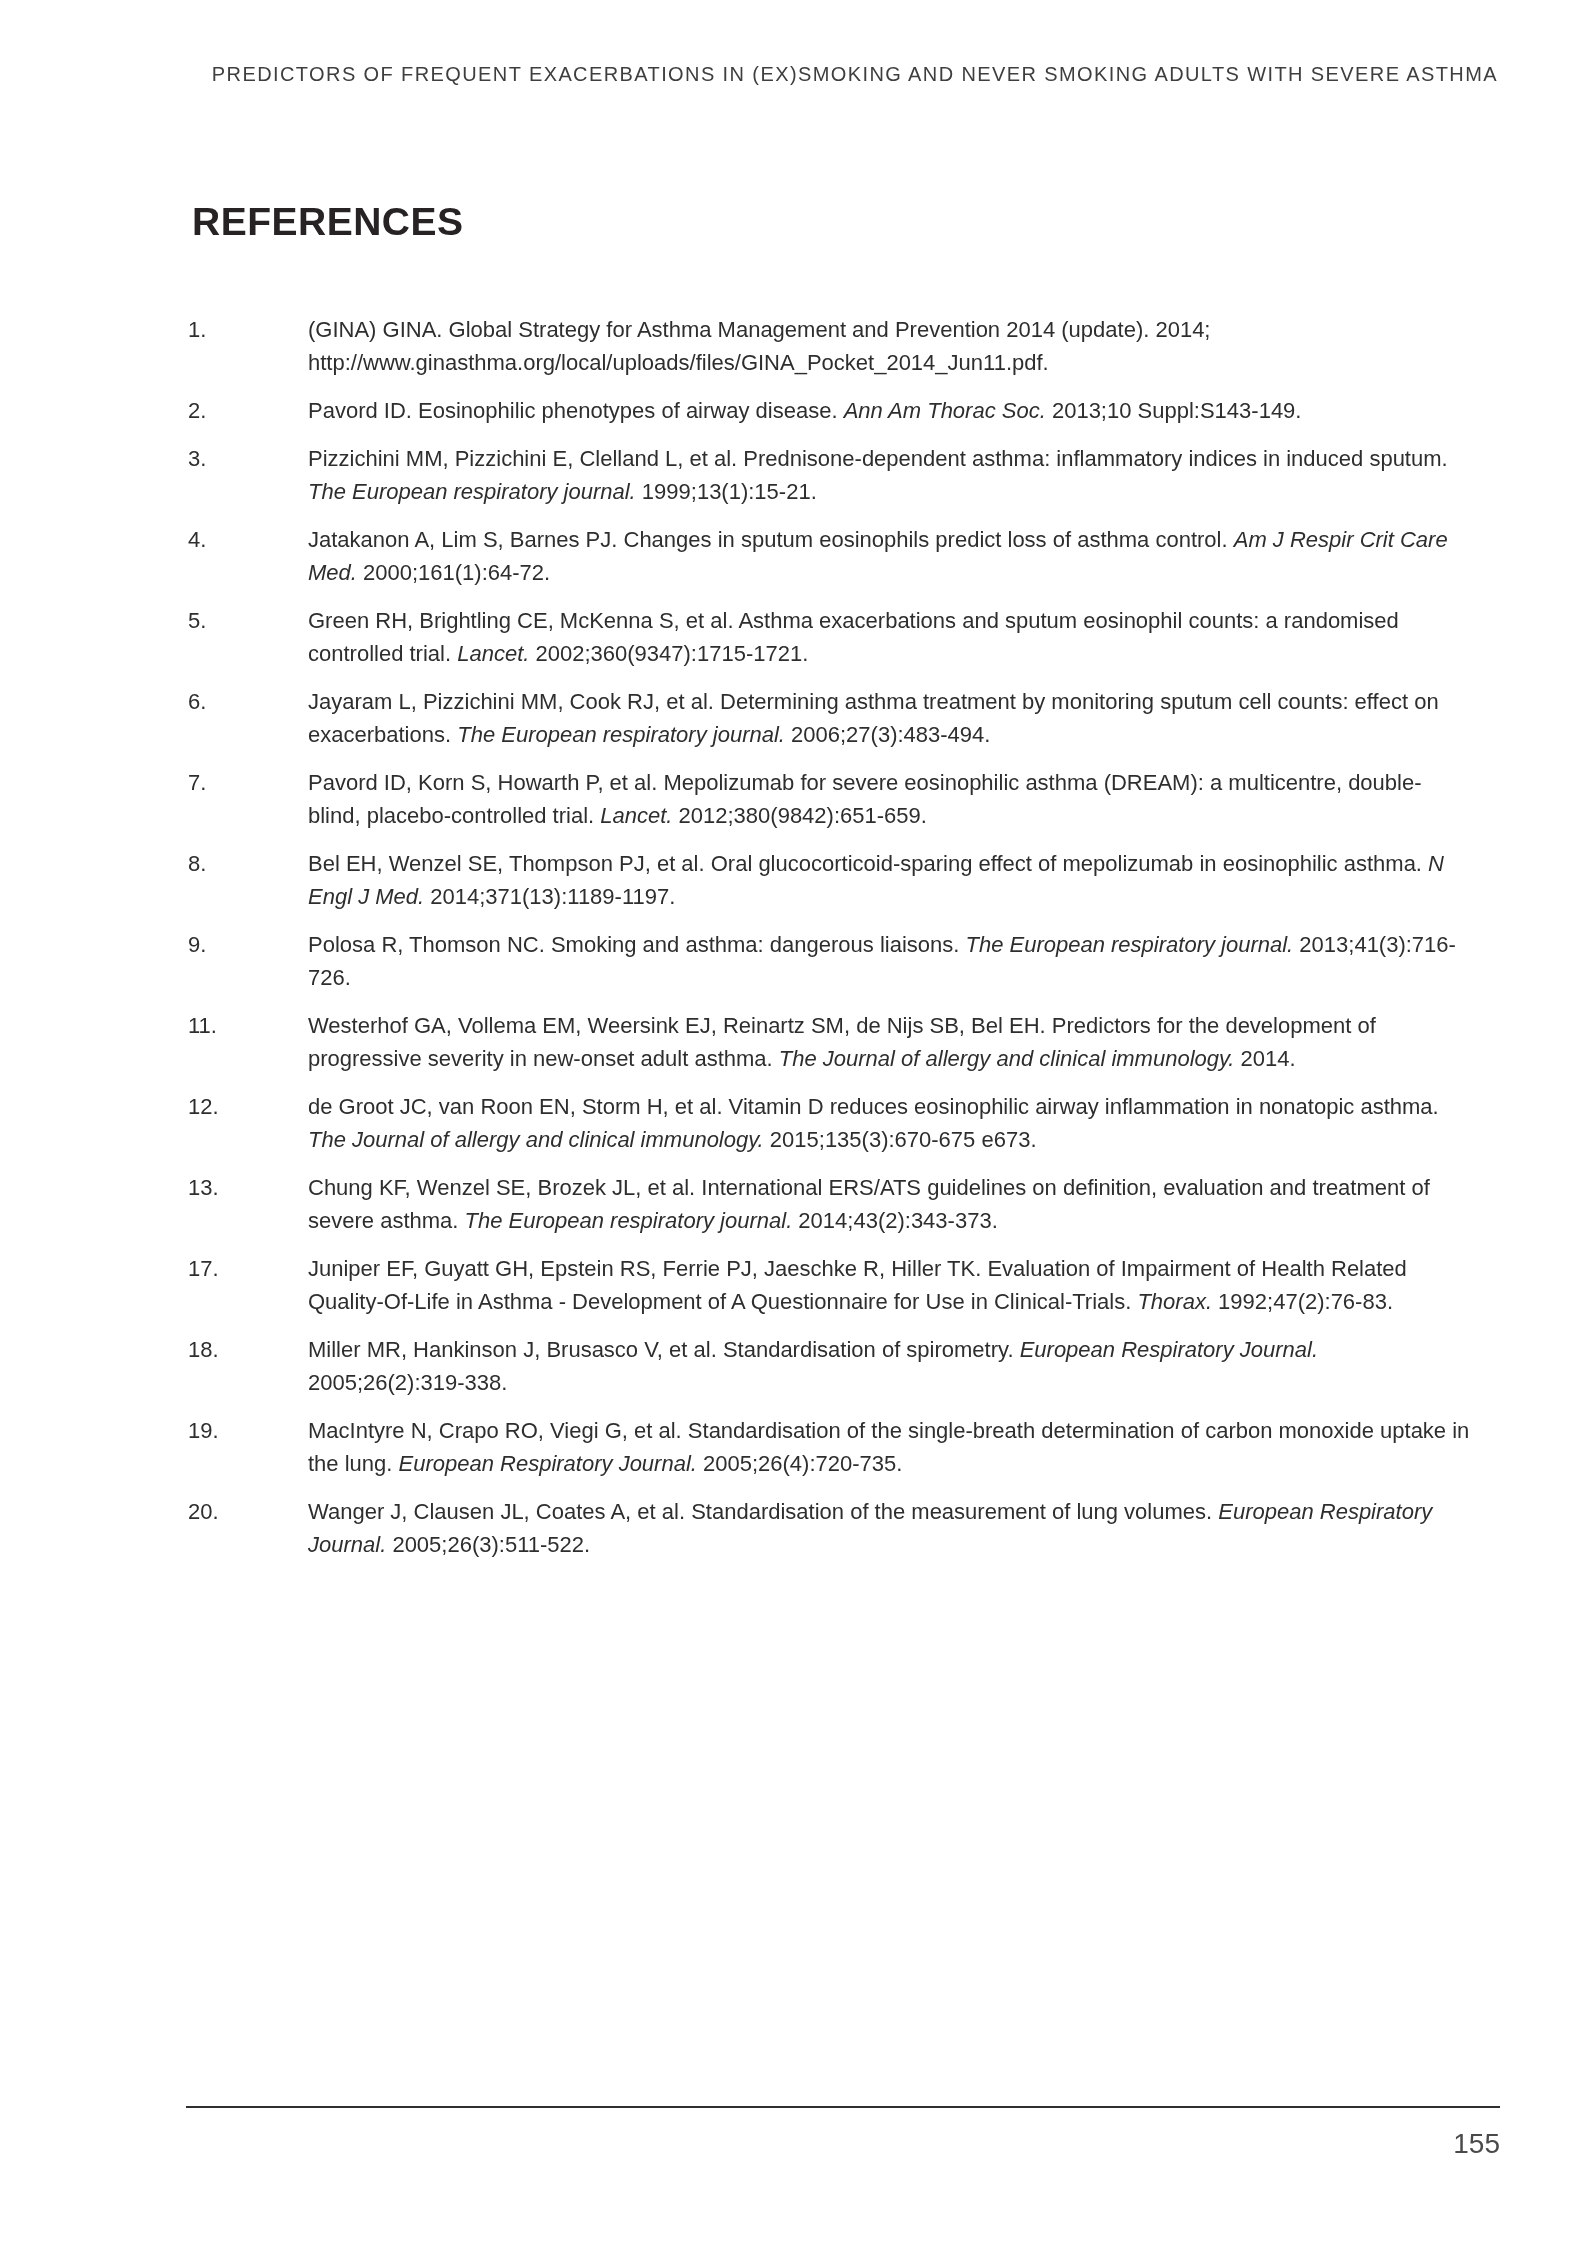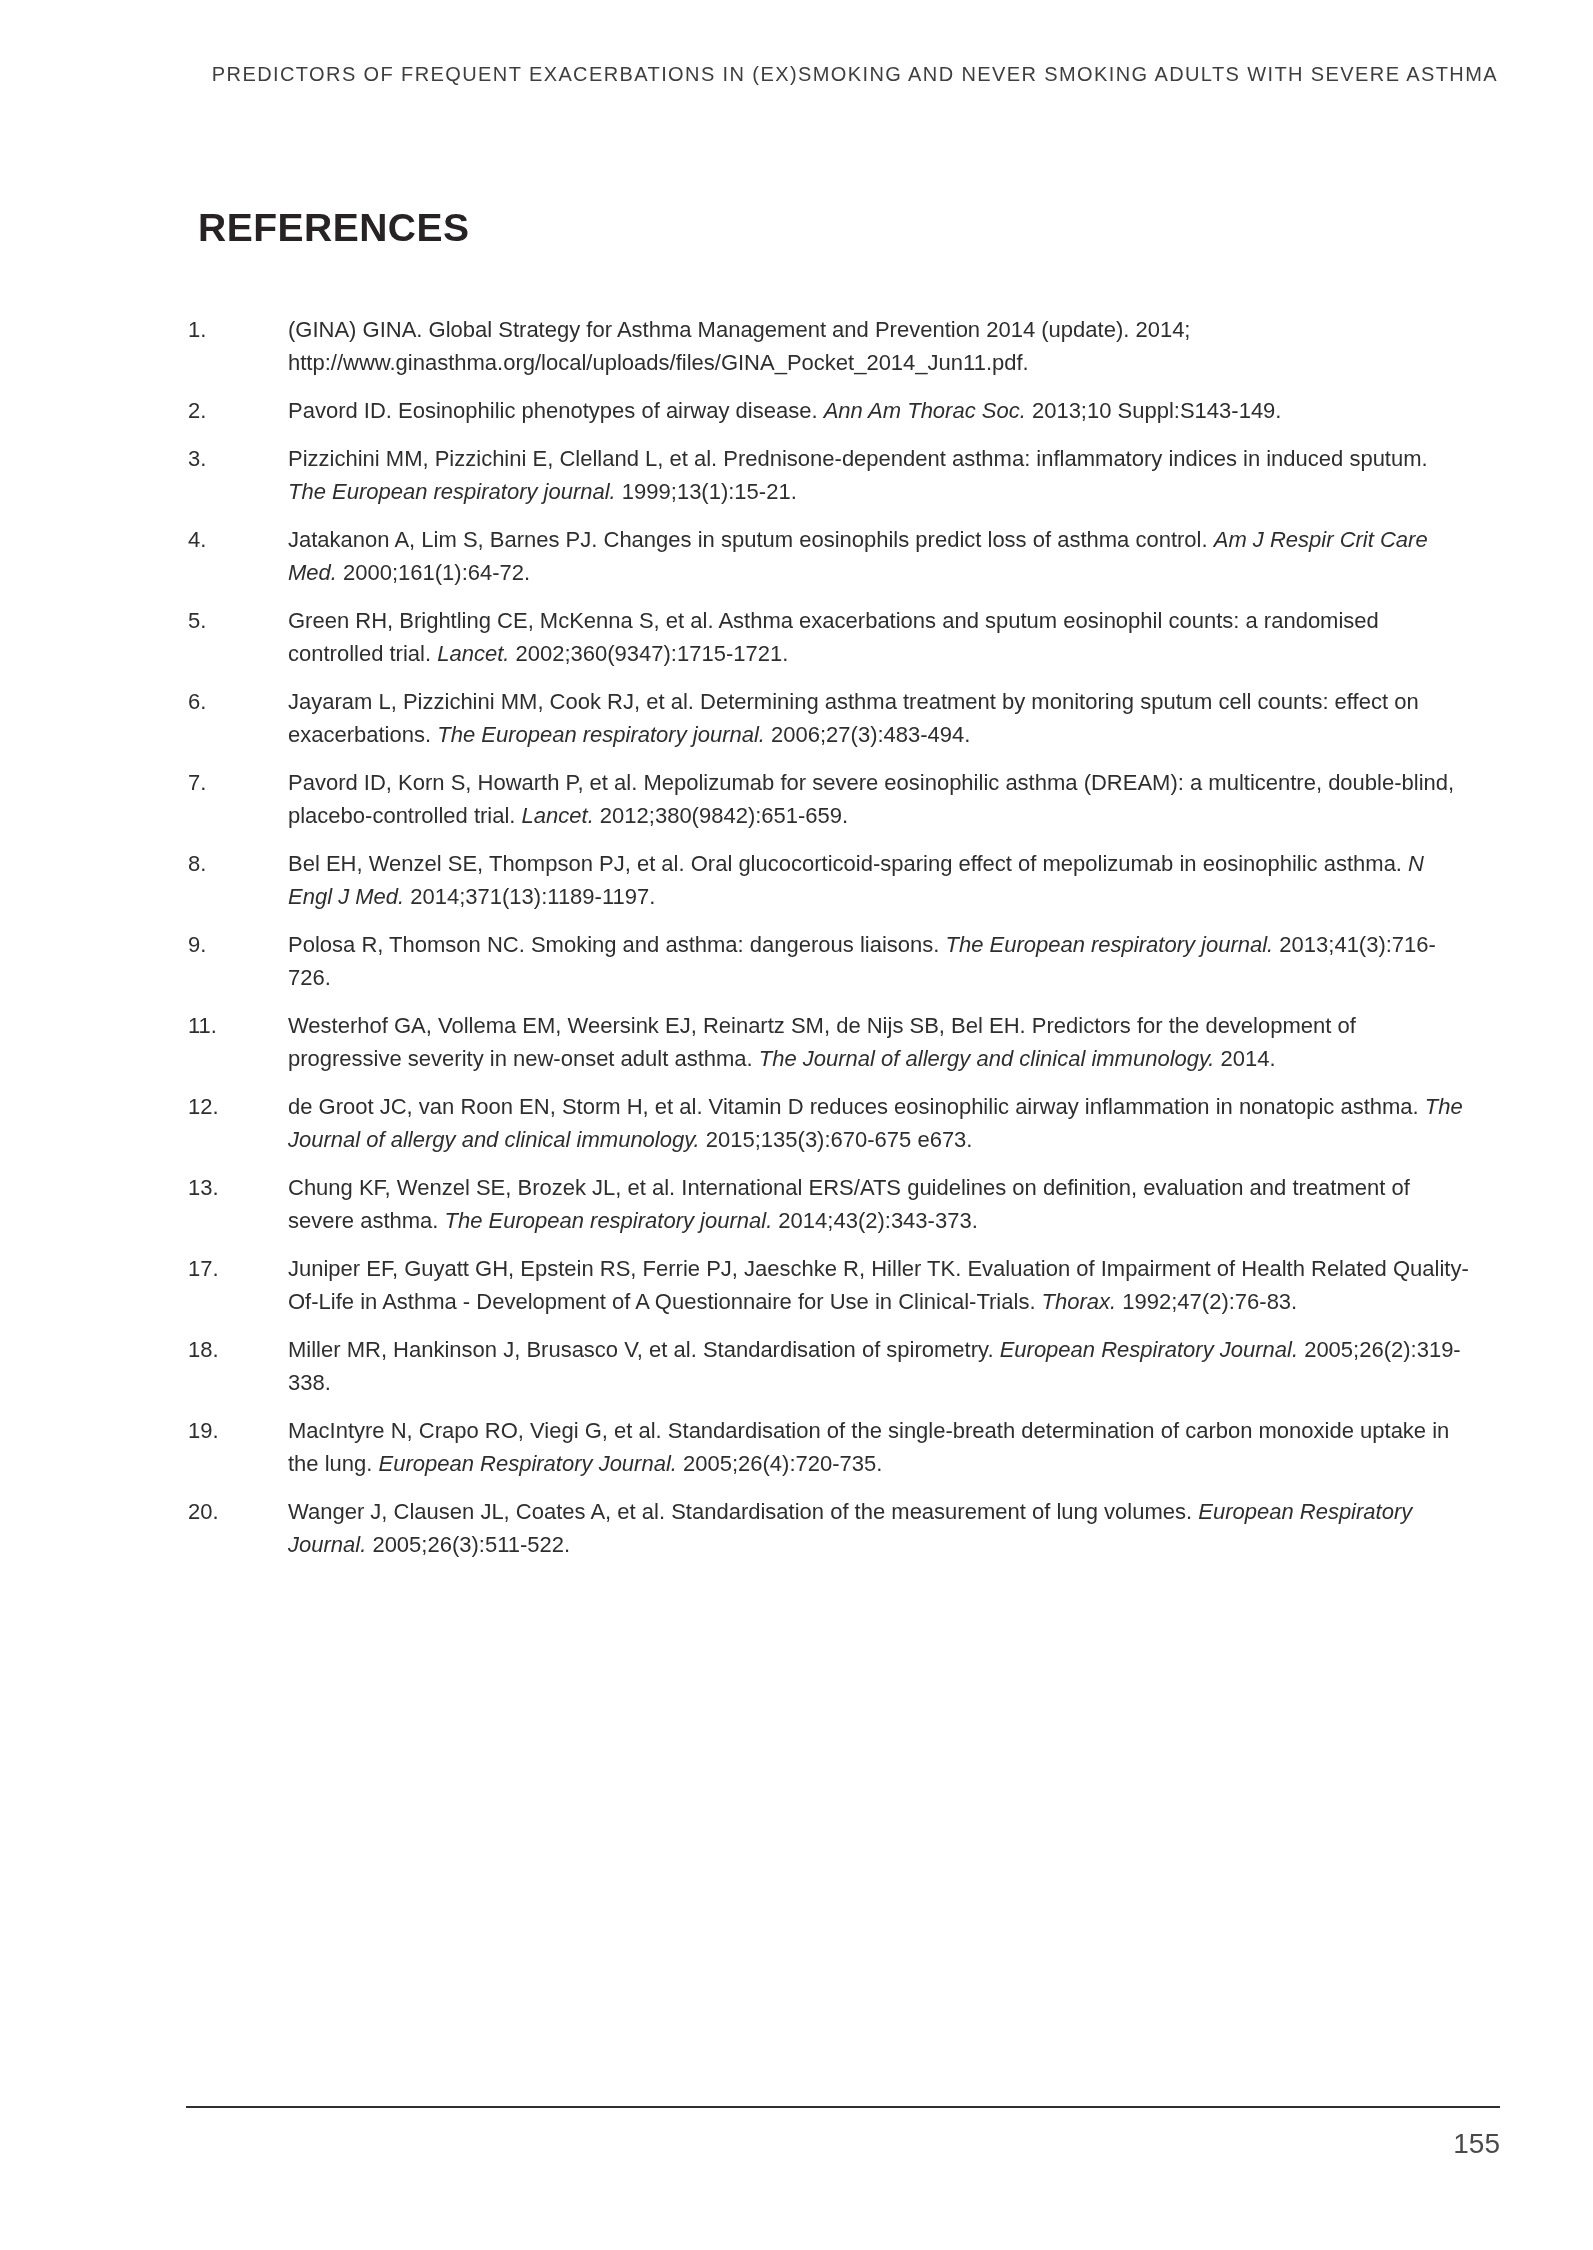--- a/index.html
+++ b/index.html
@@ -22,21 +22,21 @@
     right: 95px;
     font-size: 20px;
     letter-spacing: 1.4px;
     color: #3e3e3e;
     white-space: nowrap;
   }
   .page-title {
     position: absolute;
     top: 198px;
     left: 188px;
-    margin: 10px;
+    margin: 4px;
     font-size: 39px;
     font-weight: bold;
     letter-spacing: 0.5px;
     color: #272325;
     line-height: 1;
   }
   .refs {
     position: absolute;
     top: 313px;
     left: 188px;
@@ -50,20 +50,21 @@
     line-height: 33px;
     color: #2e2e2e;
   }
   .ref-num {
     flex: 0 0 100px;
     width: 100px;
   }
   .ref-text {
     flex: 1 1 auto;
     min-width: 0;
+    margin-left: 20px;
   }
   .ref-text .it {
     font-style: italic;
   }
   .footer-rule {
     position: absolute;
     left: 186px;
     top: 2106px;
     width: 1314px;
     height: 2px;

